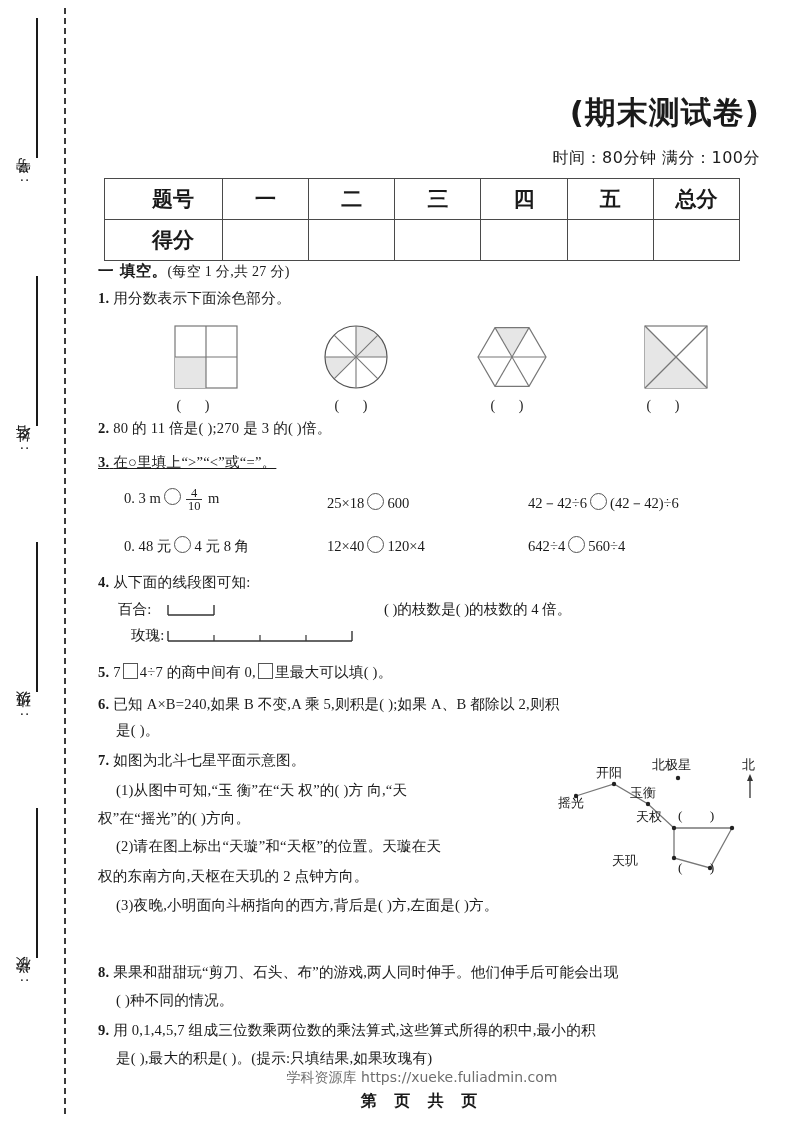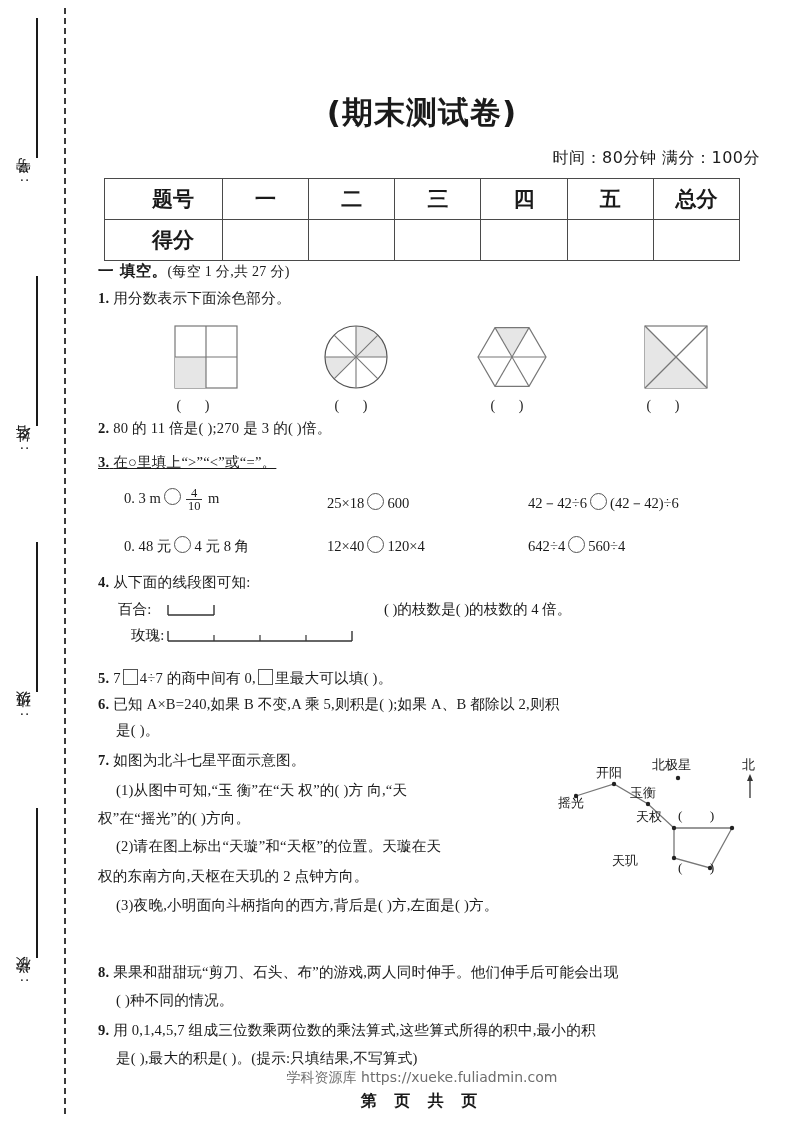--- a/index.html
+++ b/index.html
@@ -43,21 +43,21 @@
     font-size:35px;
     text-align:center;
     letter-spacing:1px;
     margin:0;
     position:absolute;left:0;width:676px;top:30px;
   }
   .subtitle{
     font-family:"DejaVu Sans","Liberation Sans",sans-serif;
     font-weight:bold;
     font-size:31px;
-    text-align:center;
+    text-align:right;
     position:absolute;left:0;width:676px;top:92px;
     letter-spacing:1px;
   }
   .timeline{
     position:absolute;right:24px;top:148px;
     font-family:"DejaVu Sans","Liberation Sans",sans-serif;
     font-size:16px;
     letter-spacing:0.5px;
   }
 
@@ -309,21 +309,21 @@
         <line x1="2" y1="3" x2="2" y2="13" stroke="#333" stroke-width="1.4"></line>
         <line x1="2" y1="13" x2="186" y2="13" stroke="#333" stroke-width="1.4"></line>
         <line x1="48" y1="7" x2="48" y2="13" stroke="#333" stroke-width="1.2"></line>
         <line x1="94" y1="7" x2="94" y2="13" stroke="#333" stroke-width="1.2"></line>
         <line x1="140" y1="7" x2="140" y2="13" stroke="#333" stroke-width="1.2"></line>
         <line x1="186" y1="3" x2="186" y2="13" stroke="#333" stroke-width="1.4"></line>
       </svg>
       <div class="seg-label" style="left:300px;top:8px;">(                )的枝数是(                )的枝数的 4 倍。</div>
     </div>
 
-    <div class="q" style="left:14px;top:662px;margin-top:6px;">
+    <div class="q" style="left:14px;top:662px;">
       <span class="num">5.</span>
       <span>7</span><span class="sqbox"></span><span>4÷7 的商中间有 0,</span><span class="sqbox"></span><span>里最大可以填(        )。</span>
     </div>
 
     <div class="q" style="left:14px;top:694px;">
       <span class="num">6.</span>
       <span>已知 A×B=240,如果 B 不变,A 乘 5,则积是(                );如果 A、B 都除以 2,则积</span>
     </div>
     <div class="q q-indent" style="left:14px;top:720px;">
       <span>是(        )。</span>
@@ -370,19 +370,19 @@
     </div>
     <div class="q q-indent" style="left:14px;top:990px;">
       <span>(            )种不同的情况。</span>
     </div>
 
     <div class="q" style="left:14px;top:1020px;">
       <span class="num">9.</span>
       <span>用 0,1,4,5,7 组成三位数乘两位数的乘法算式,这些算式所得的积中,最小的积</span>
     </div>
     <div class="q q-indent" style="left:14px;top:1048px;">
-      <span>是(              ),最大的积是(              )。(提示:只填结果,不写算式)</span>
+      <span>是(              ),最大的积是(              )。(提示:只填结果,如果玫瑰有)</span>
     </div>
 
     <div class="watermark">学科资源库 https://xueke.fuliadmin.com</div>
     <div class="pagefoot">第 页 共 页</div>
   </div>
 </div>
 
 </body></html>

